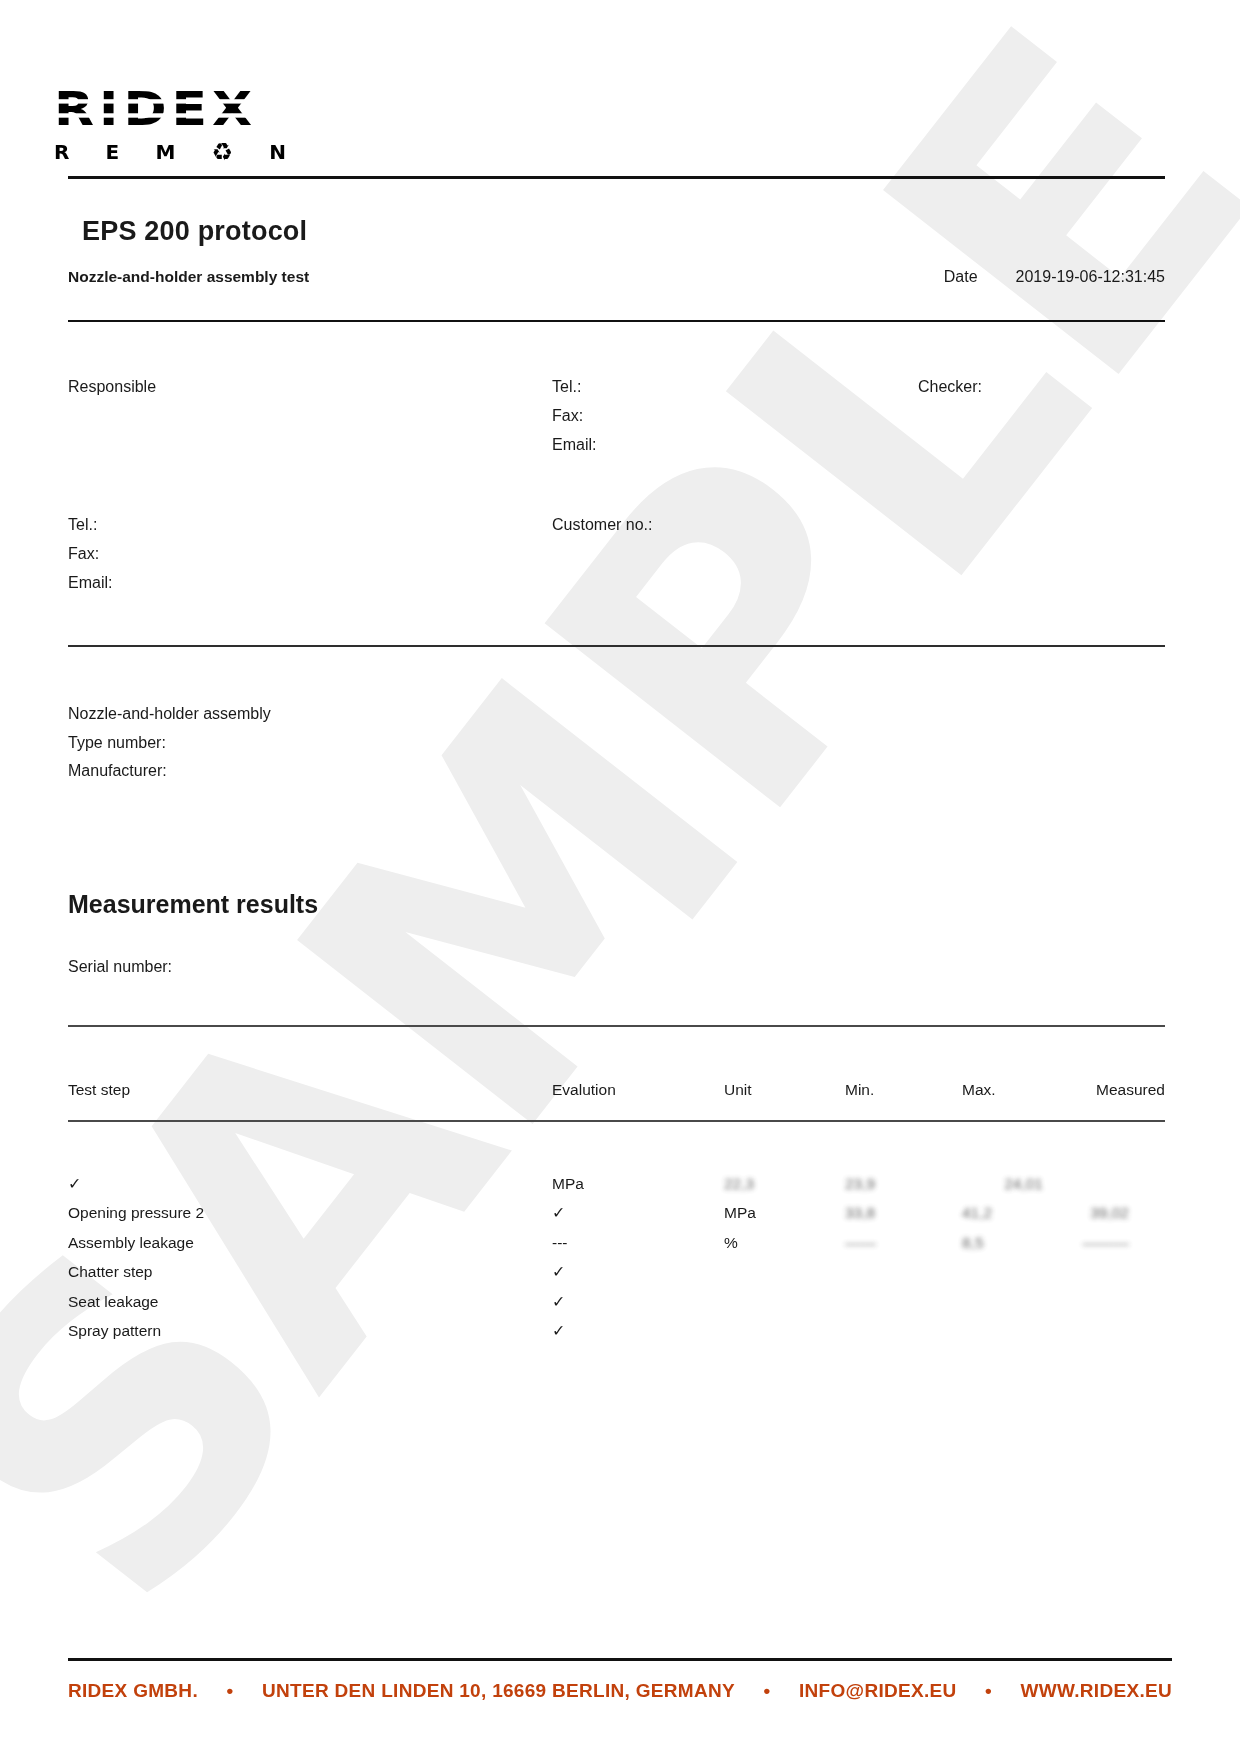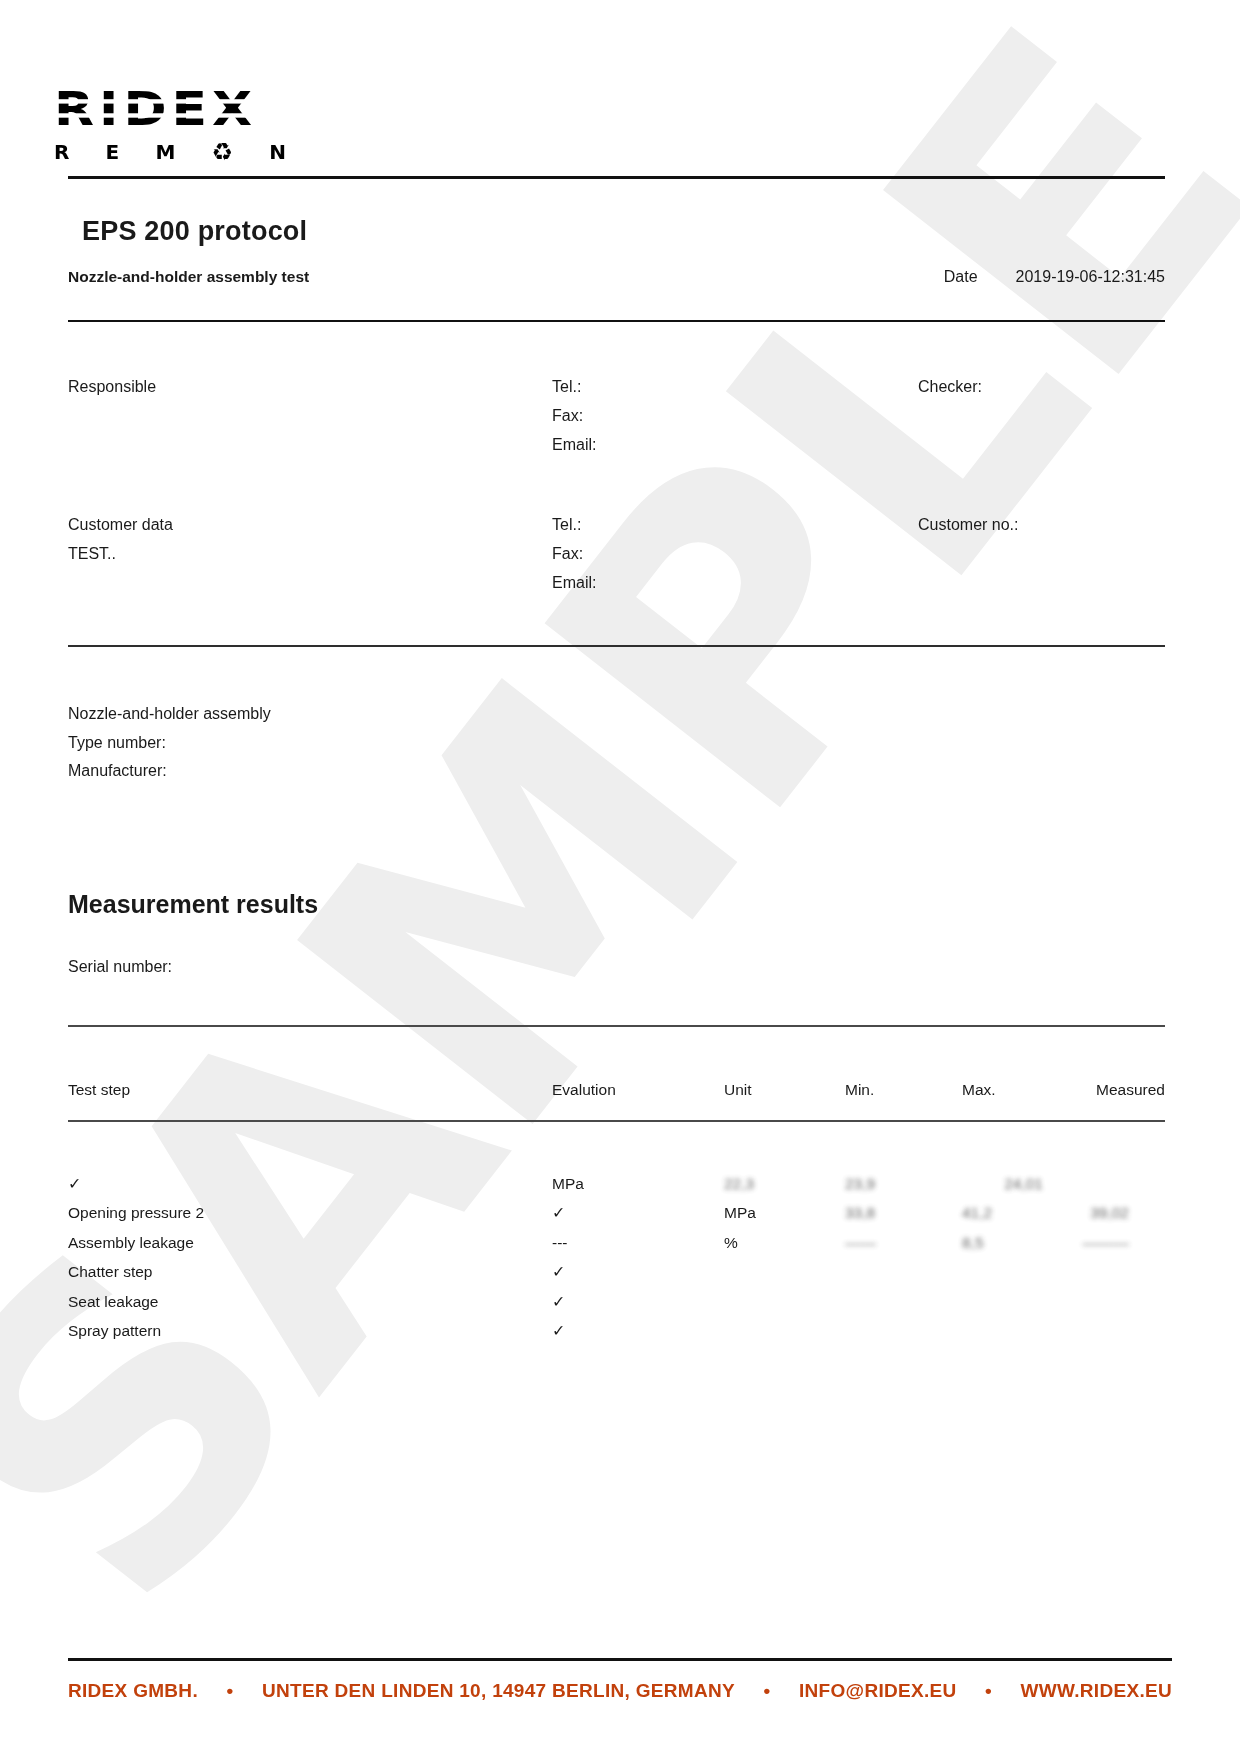--- a/index.html
+++ b/index.html
@@ -127,24 +127,20 @@
         <div class="line">Fax:</div>
         <div class="line">Email:</div>
       </div>
       <div>
         <div class="line">Checker:</div>
       </div>
     </div>
 
     <div class="contact contact-2">
       <div>
-        <div class="line">Customer data</div>
-        <div class="line">TEST..</div>
-      </div>
-      <div>
         <div class="line">Tel.:</div>
         <div class="line">Fax:</div>
         <div class="line">Email:</div>
       </div>
       <div>
         <div class="line">Customer no.:</div>
       </div>
     </div>
 
     <div class="assembly">
@@ -213,21 +209,21 @@
         <div></div>
         <div></div>
         <div></div>
         <div class="c-meas"></div>
       </div>
     </div>
 
     <div class="footer">
       <span>RIDEX GMBH.</span>
       <span>•</span>
-      <span>UNTER DEN LINDEN 10, 14947 BERLIN, GERMANY</span>
+      <span>UNTER DEN LINDEN 10, 16669 BERLIN, GERMANY</span>
       <span>•</span>
       <span>INFO@RIDEX.EU</span>
       <span>•</span>
       <span>WWW.RIDEX.EU</span>
     </div>
 
   </div>
 </div>
 
 </body></html>

